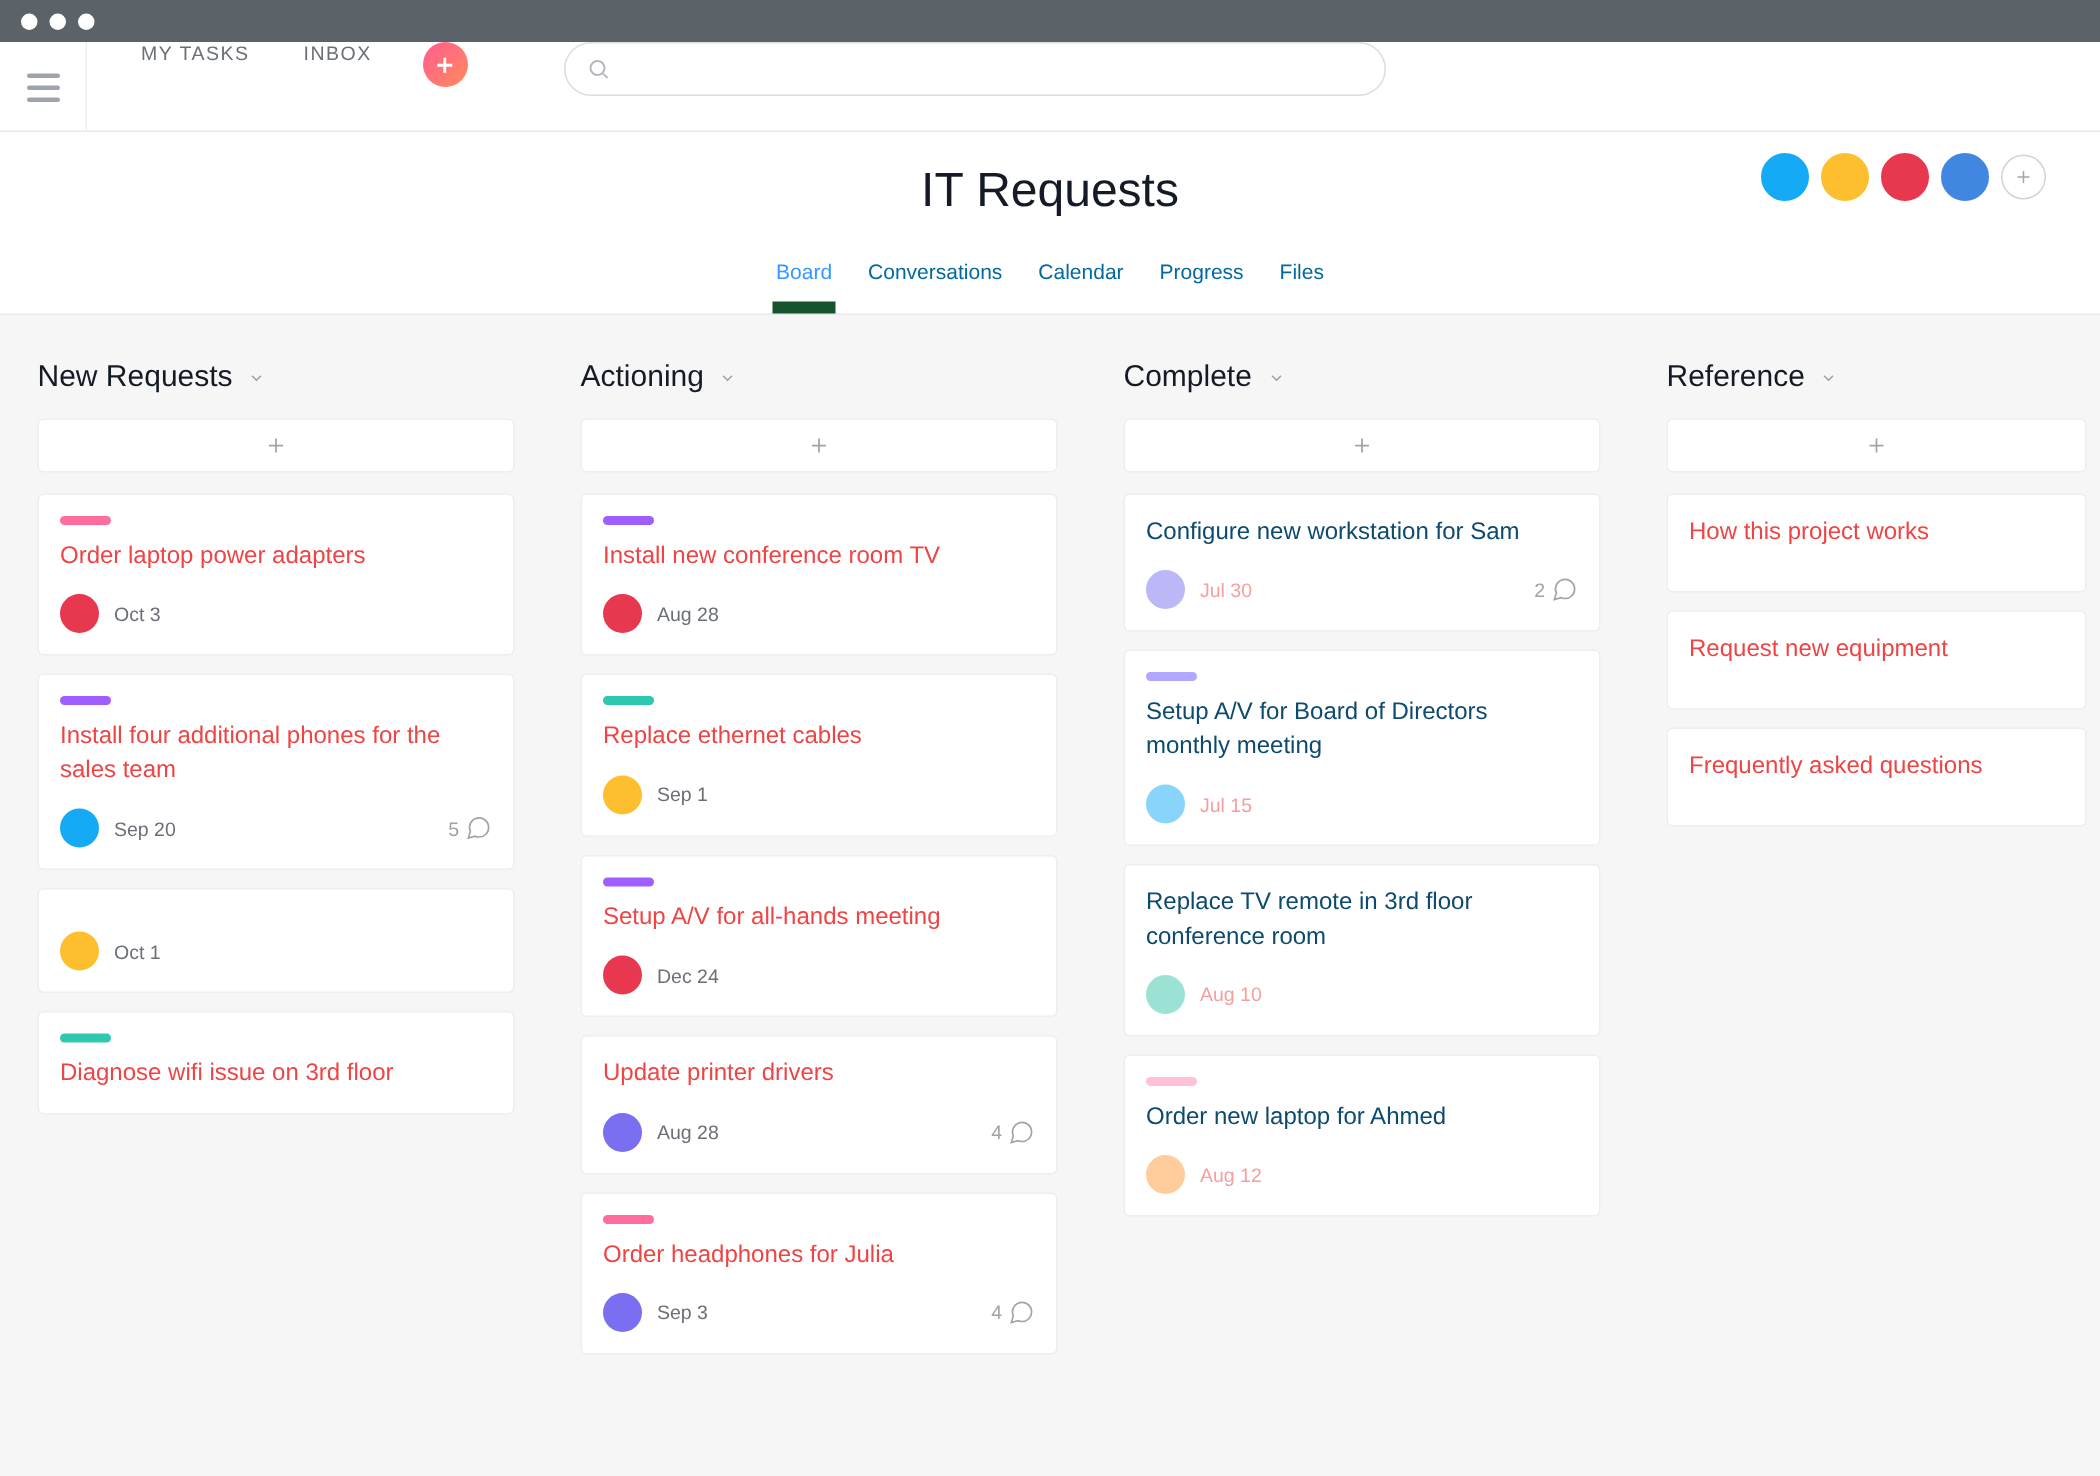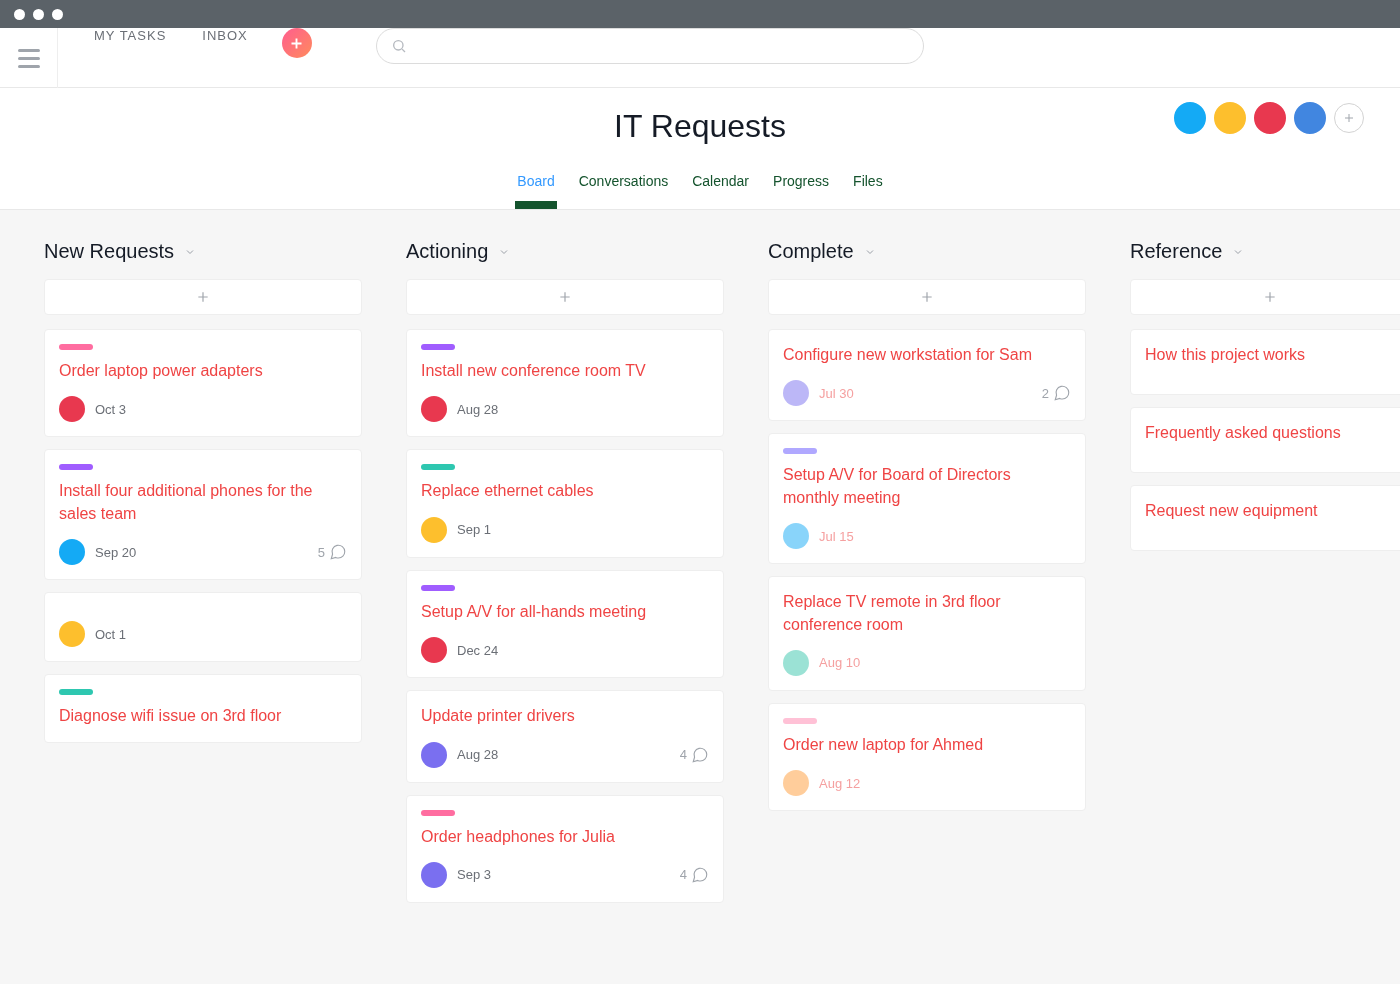--- a/index.html
+++ b/index.html
@@ -18,31 +18,31 @@
 .search svg { width: 16px; height: 16px; color: #b5b9bf; }
 .search input { border:none; outline:none; flex:1; margin-left: 8px; font-size: 14px; background: transparent; }
 .project-header { background: #fff; border-bottom: 1px solid #e8e8e8; padding-top: 20px; position: relative; }
 .project-title { text-align: center; font-size: 32px; font-weight: 500; color: #151b26; }
 .members { position: absolute; right: 36px; top: 12px; display:flex; align-items:center; }
 .avatar { width: 36px; height: 36px; border-radius: 50%; background: #ccc; display:inline-block; margin-left: 4px; border: 2px solid #fff; }
 .avatar.sm { width: 26px; height: 26px; border: none; margin-left: 0; }
 .add-member { width: 30px; height: 30px; border-radius:50%; border: 1px solid #d3d3d3; display:flex; align-items:center; justify-content:center; margin-left: 6px; cursor:pointer; }
 .add-member svg { width: 12px; height: 12px; color: #9fa4ab; }
 .tabs { display:flex; justify-content:center; gap: 20px; margin-top: 28px; }
-.tab { font-size: 14px; color: #14532d; padding: 0 2px 12px 2px; cursor:pointer; }
+.tab { font-size: 14px; color: #0369a1; padding: 0 2px 12px 2px; cursor:pointer; }
 .tab.active { color: #3399ff; border-bottom: 8px solid #14532d; font-weight: 500; }
-.board { display:flex; gap: 16px; padding: 30px 0 0 44px; }
+.board { display:flex; gap: 16px; padding: 30px 0 0 44px; justify-content: center; }
 .column { width: 318px; margin-right: 28px; flex-shrink: 0; }
 .col-header { display:flex; align-items:center; gap: 10px; margin-bottom: 16px; cursor:pointer; }
 .col-title { font-size: 20px; font-weight: 500; color: #151b26; }
 .chevron { color: #9ba0a8; }
 .add-card { height: 36px; background: #fff; border: 1px solid #eee; border-radius: 4px; display:flex; align-items:center; justify-content:center; cursor:pointer; margin-bottom: 14px; }
 .add-card svg { width: 14px; height: 14px; color: #9fa4ab; }
 .card { background: #fff; border: 1px solid #eee; border-radius: 4px; padding: 14px; margin-bottom: 12px; cursor:pointer; }
-.card.faded .card-title { color: #ef4444; }
+.card.faded .card-title { color: #0c4a6e; }
 .tag { width: 34px; height: 6px; border-radius: 3px; margin-bottom: 10px; }
 .card-title { font-size: 16px; color: #ef4444; line-height: 1.4; }
 .card-meta { display:flex; align-items:center; margin-top: 14px; }
 .meta-date { font-size: 13px; color: #6b6f76; margin-left: 10px; }
 .meta-date.past { color: #f5a0a0; }
 .card-meta .spacer { flex:1; }
 .comments { display:flex; align-items:center; gap:4px; color:#9fa4ab; font-size:13px; }
 .comments svg { width: 18px; height: 18px; }
 .av-cyan { background: #14aaf5; }
 .av-yellow { background: #fdbf2d; }
@@ -300,20 +300,20 @@
     <div class="add-card">
         <svg viewBox="0 0 24 24" fill="none" stroke="currentColor" stroke-width="2">
           <path d="M12 4v16M4 12h16"></path>
         </svg>
       </div>
 
     <div class="card" style="min-height:66px">
       <div class="card-title">How this project works</div>
     </div>
     <div class="card" style="min-height:66px">
+      <div class="card-title">Request new equipment</div>
+    </div>
+    <div class="card" style="min-height:66px">
       <div class="card-title">Frequently asked questions</div>
     </div>
-    <div class="card" style="min-height:66px">
-      <div class="card-title">Request new equipment</div>
-    </div>
   </div>
 
 </div>
 
 </body></html>

